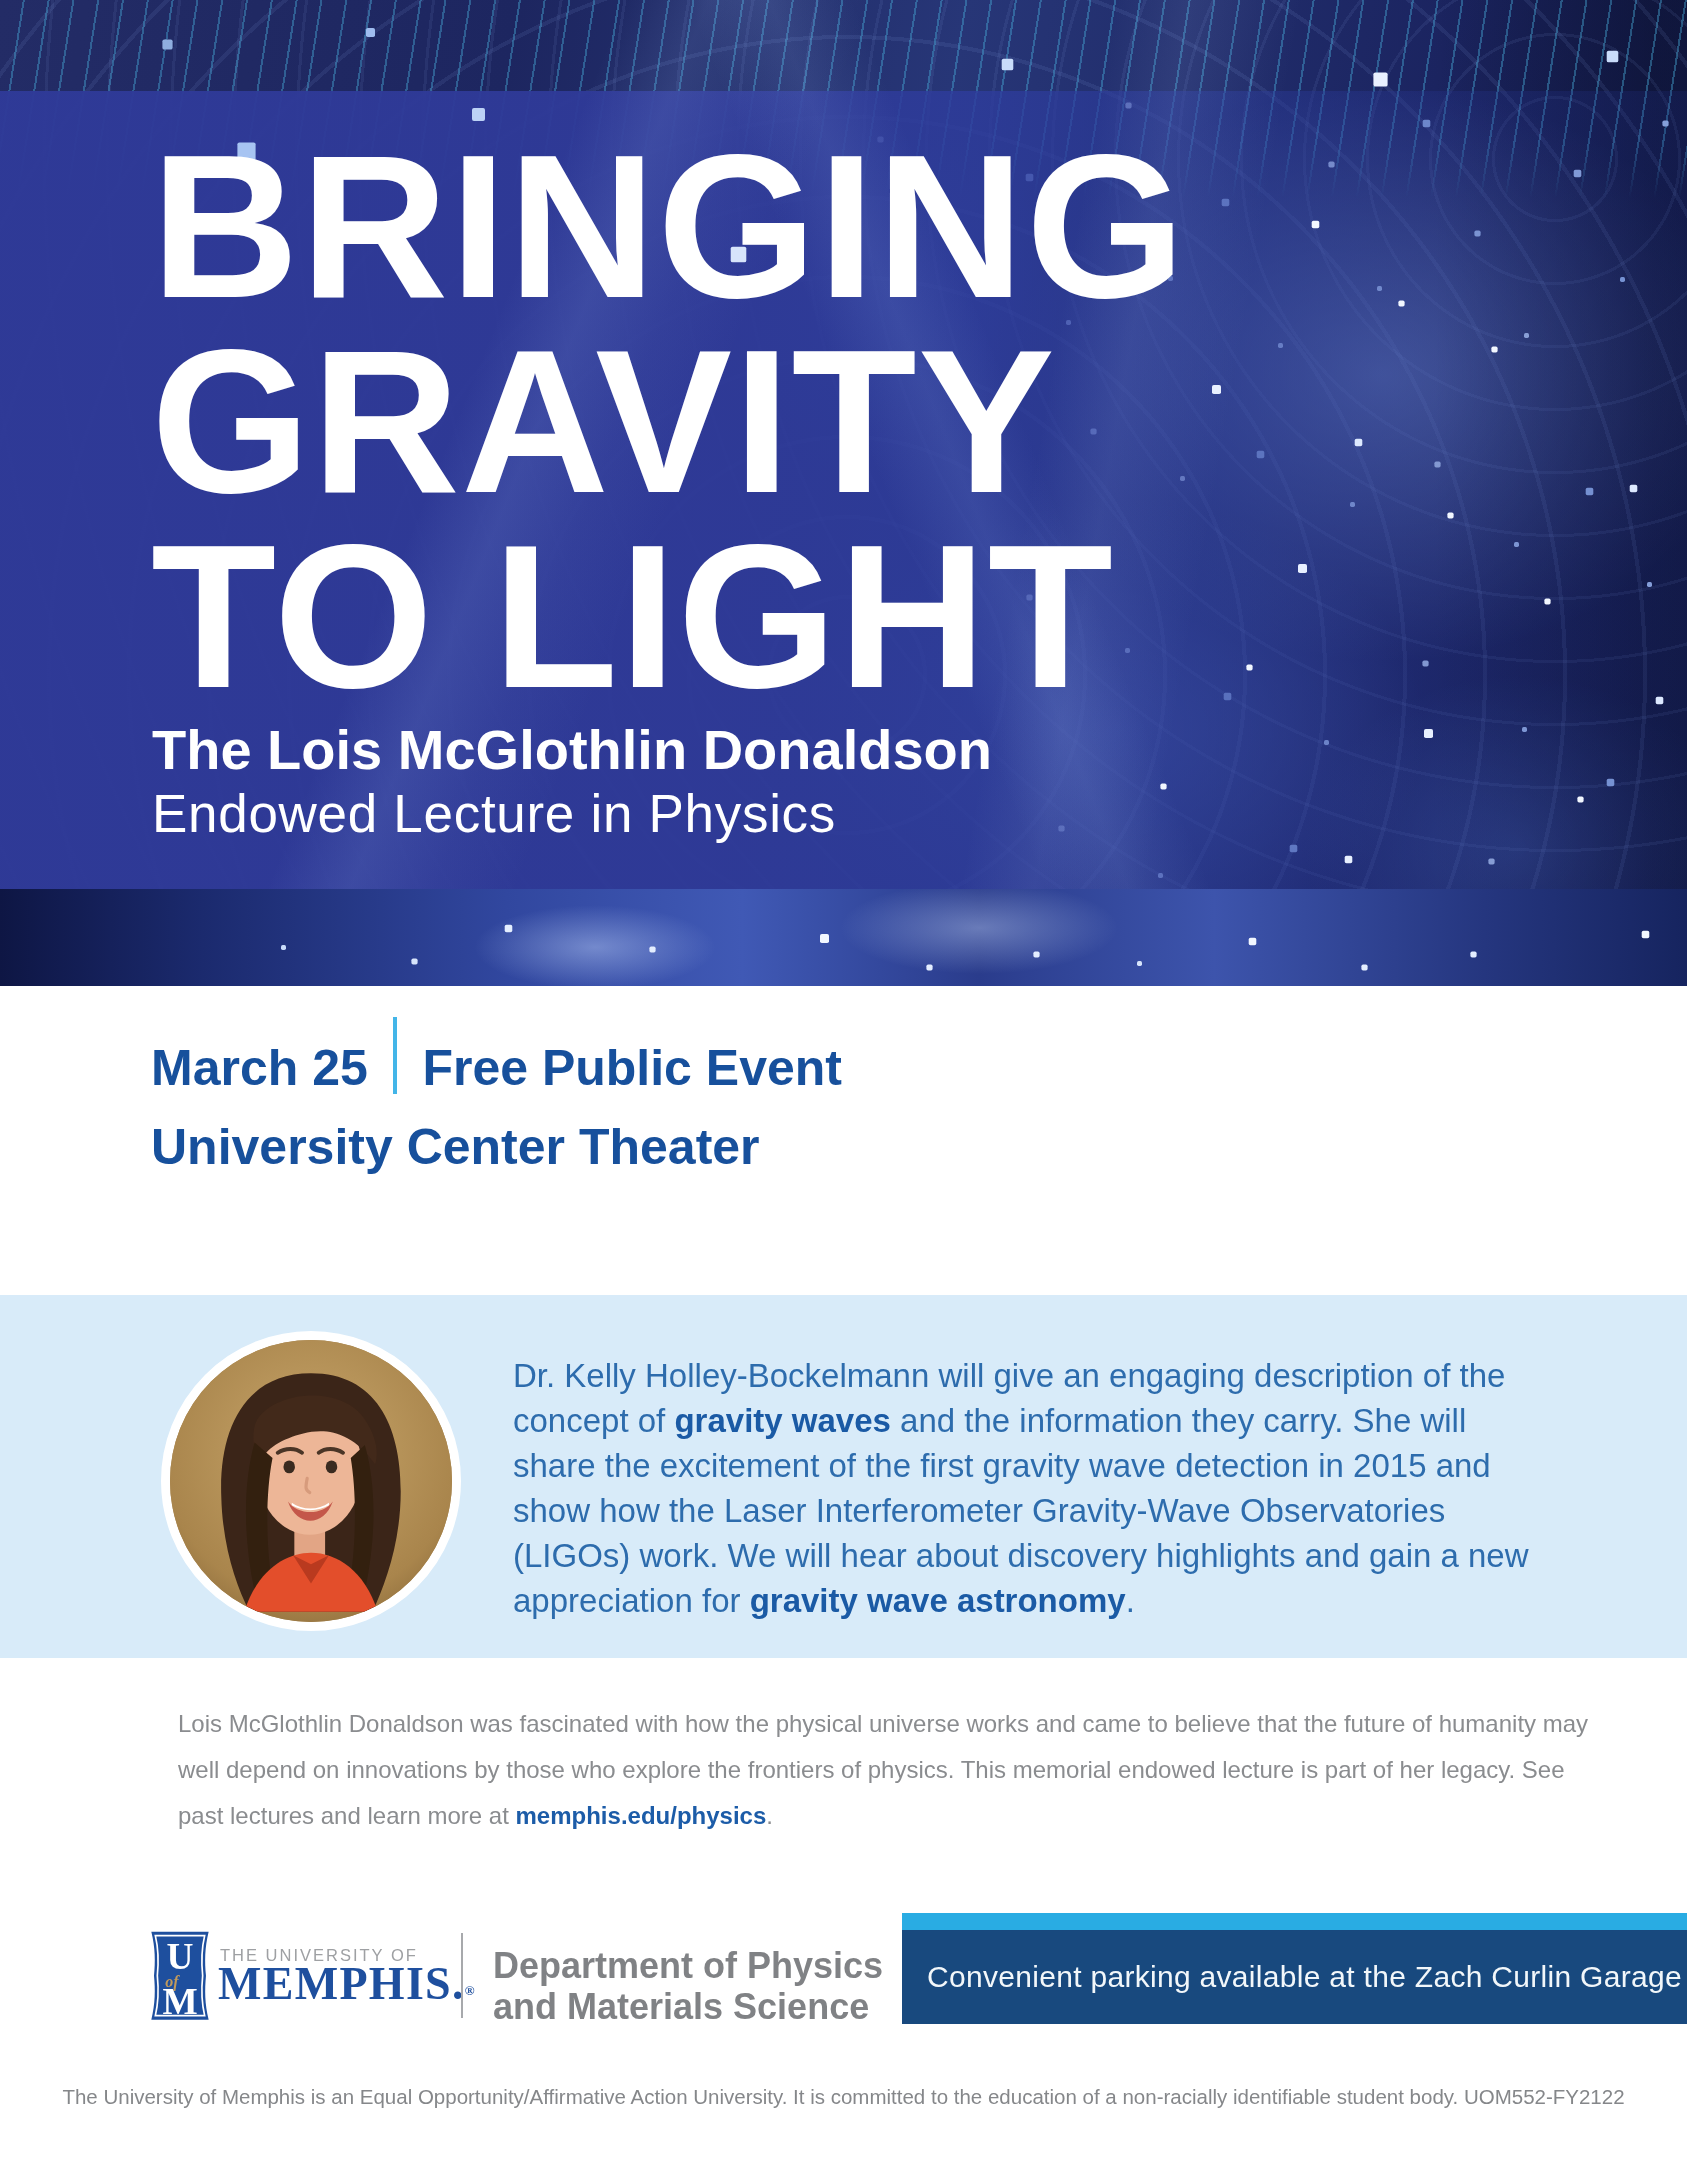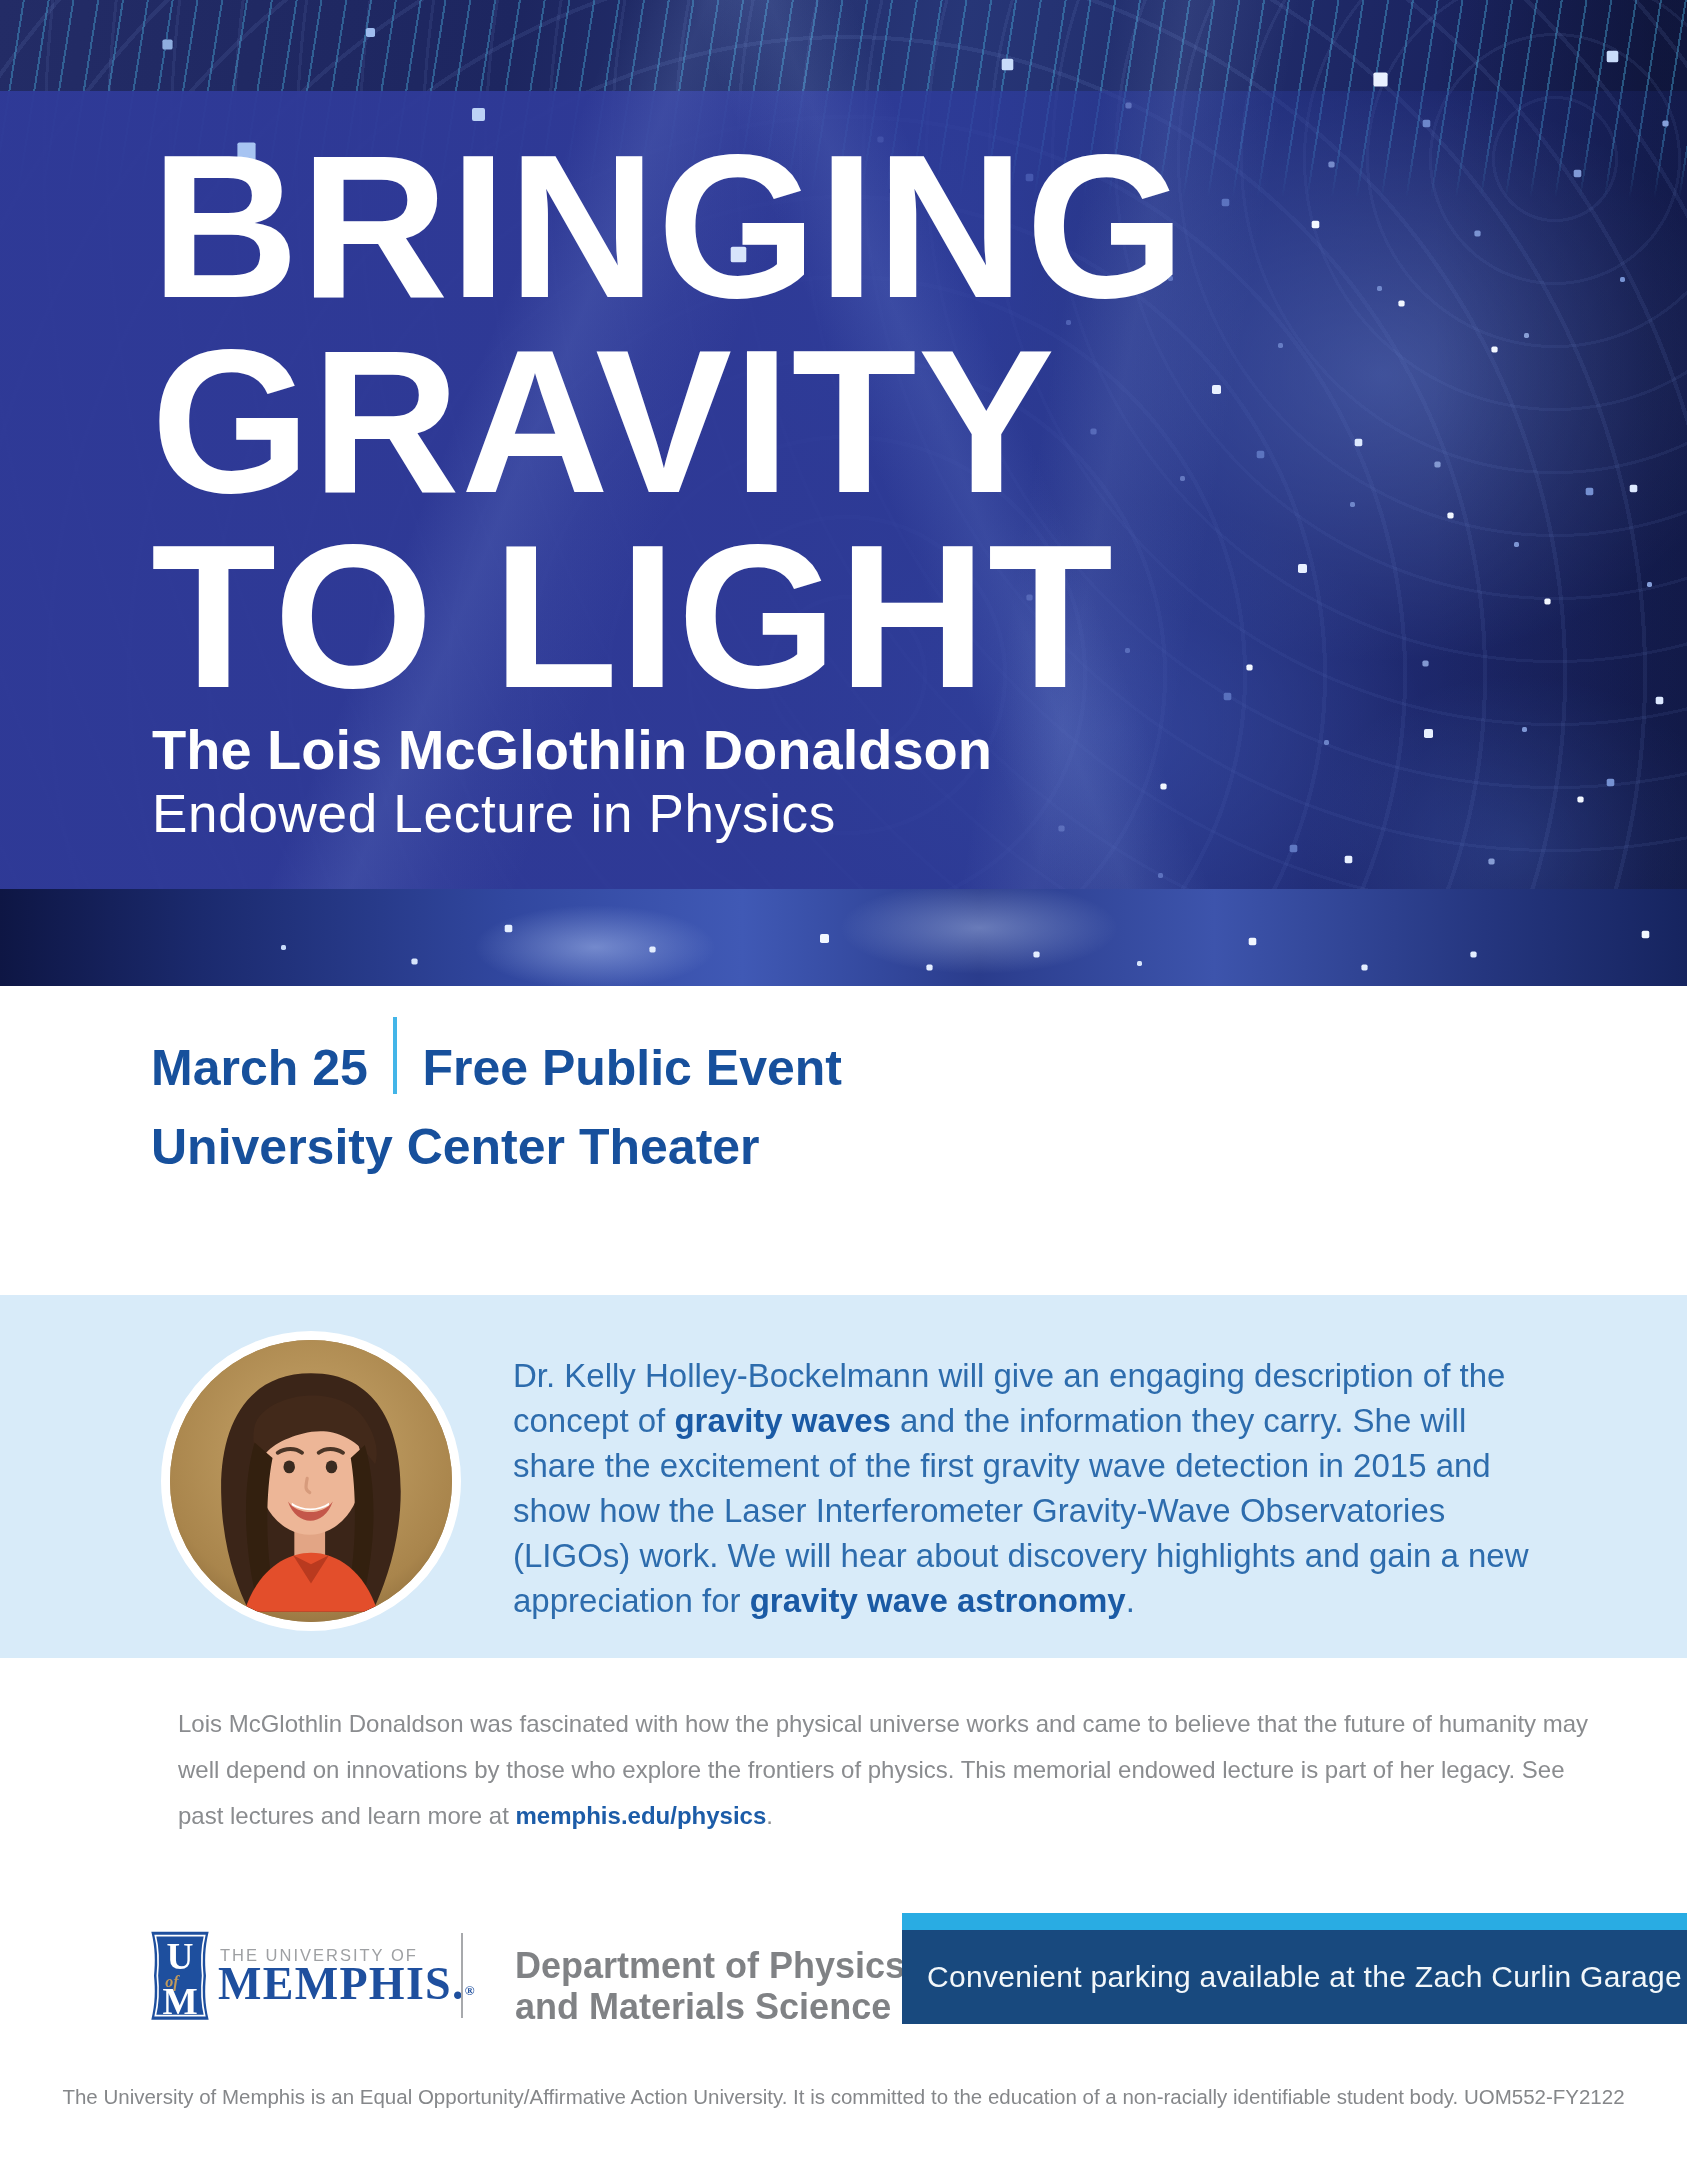--- a/index.html
+++ b/index.html
@@ -108,21 +108,21 @@
 
   
   .shield { position:absolute; left:150px; top:1931px; width:60px; height:89px; }
   .logo-small { position:absolute; left:220px; top:1946px; color:#9EA0A3;
     font-size:16.5px; letter-spacing:2px; font-weight:500; }
   .logo-name { position:absolute; left:218px; top:1961px; color:#1E4F9E;
     font-family:"Liberation Serif", serif; font-size:46px; line-height:46px;
     font-weight:bold; letter-spacing:1.3px; }
   .logo-reg { font-size:13.2px; vertical-align:4px; letter-spacing:0; }
   .logo-divider { position:absolute; left:461px; top:1933px; width:2px; height:85px; background:#A7A9AC; }
-  .dept { position:absolute; left:515px; top:1945px; color:#808285;
+  .dept { position:absolute; left:493px; top:1945px; color:#808285;
     font-size:36px; line-height:41px; font-weight:bold; }
 
   .parking { position:absolute; left:902px; top:1913px; width:785px; }
   .parking-cyan { width:100%; height:17px; background:#29ACE3; }
   .parking-bar { width:100%; height:94px; background:#18497E; color:#F2F7FA;
     font-size:30px; line-height:94px; text-align:center; letter-spacing:0.3px;padding-left:20px; }
 
   .fine-print { position:absolute; left:0; top:2085px; width:1687px; text-align:center;
     color:#85878A; font-size:20.5px; line-height:24px; }
 </style>

